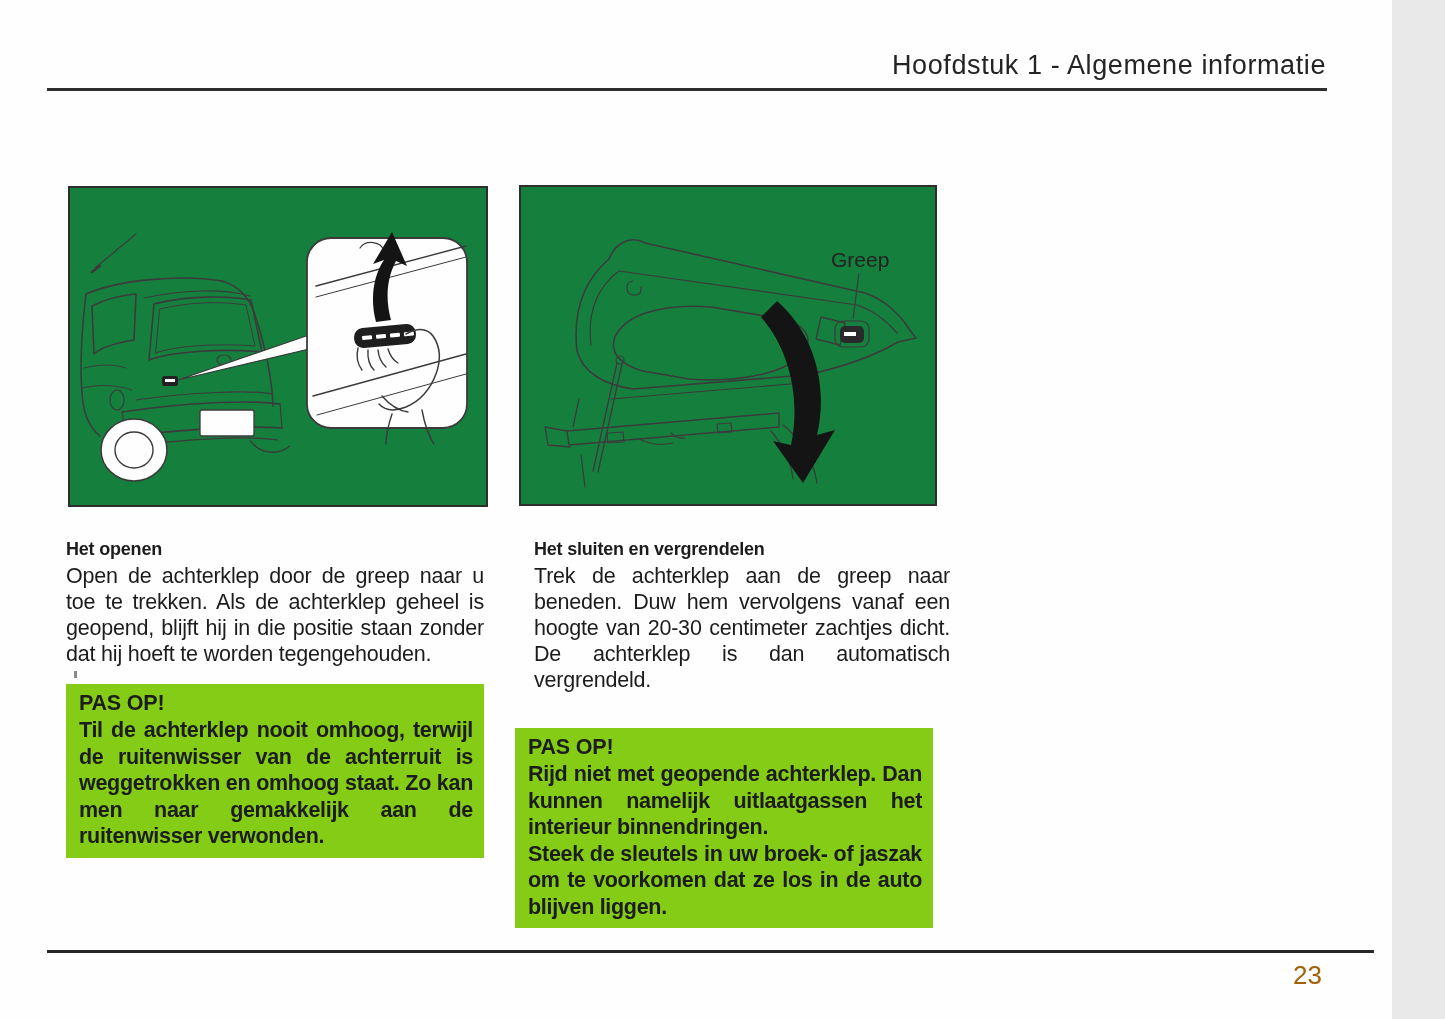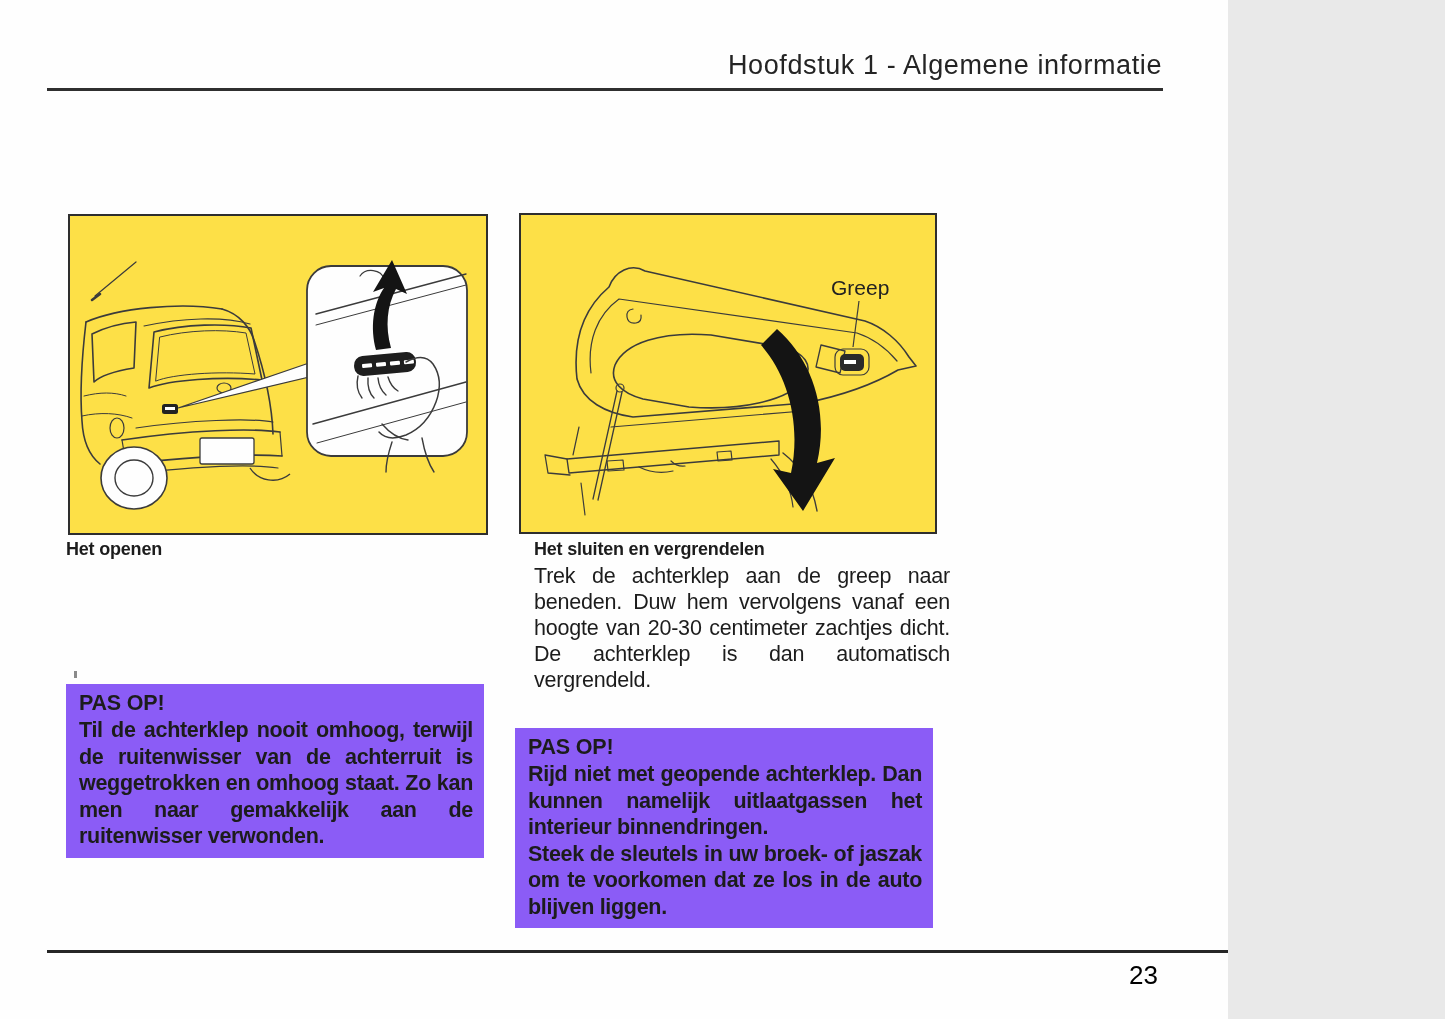--- a/index.html
+++ b/index.html
@@ -1,18 +1,18 @@
 <!DOCTYPE html>
 <html><head>
 <meta charset="utf-8">
 <style>
   html, body { margin: 0; padding: 0; background: #e9e9e9; }
   .page {
     position: relative;
-    width: 1228px;
+    width: 1392px;
     height: 1019px;
     background: #fefefe;
     font-family: "Liberation Sans", "DejaVu Sans", sans-serif;
     color: #1c1c1c;
     overflow: hidden;
   }
   .chapter-title {
     position: absolute;
     top: 50px;
     right: 66px;
@@ -23,22 +23,21 @@
   }
   .header-rule {
     position: absolute;
     top: 88px; left: 47px; right: 65px;
     height: 2.5px;
     background: #2f2f2f;
   }
   .figure-box {
     position: absolute;
     border: 2px solid #2e2e2e;
-    background: #fde047;
-    margin-top: 28px;
+    background: #15803d;
   }
   .figure-box svg { position: absolute; inset: 0; }
   #fig-open  { left: 68px;  top: 186px; width: 416px; height: 317px; }
   #fig-close { left: 519px; top: 185px; width: 414px; height: 317px; }
 
   .text-col { position: absolute; width: 418px; }
   #col-open  { left: 66px;  top: 536px; }
   #col-close { left: 534px; top: 536px; width: 416px; }
 
   h3.sec-heading {
@@ -50,21 +49,21 @@
   }
   .body-text {
     margin: 0;
     font-size: 21.5px;
     line-height: 26px;
     text-align: justify;
     letter-spacing: -0.2px;
   }
   .warning-box {
     position: absolute;
-    background: #8b5cf6;
+    background: #84cc16;
     box-sizing: border-box;
     padding: 6px 11px 8px 13px;
   }
   #warn-open  { left: 66px;  top: 684px; width: 418px; min-height: 161px; }
   #warn-close { left: 515px; top: 728px; width: 418px; min-height: 189px; }
   .warning-title {
     margin: 0;
     font-size: 21.5px;
     font-weight: 700;
     line-height: 27px;
@@ -87,21 +86,21 @@
   .footer-rule {
     position: absolute;
     top: 950px; left: 47px;
     width: 1327px; height: 3px;
     background: #262626;
   }
   .page-number {
     position: absolute;
     top: 960px; right: 70px;
     font-size: 26px;
-    color: #000000;
+    color: #a16207;
   }
   svg text.fig-label {
     font-family: "Liberation Sans", "DejaVu Sans", sans-serif;
     font-size: 21px;
     fill: #222;
   }
 </style>
 </head>
 <body>
 
@@ -219,20 +218,21 @@
 
       <text x="310" y="80" class="fig-label">Greep</text>
       <path d="M338 86 L 332 132" stroke="#3b3b3b" stroke-width="1.2" fill="none"></path>
 
       <path d="M256 114 C 292 146 308 196 296 248 L 314 243 L 282 296 L 252 254 L 270 258 C 280 210 268 162 240 130 Z" fill="#141414"></path>
     </svg>
   </div>
 
   <div class="text-col" id="col-open">
     <h3 class="sec-heading">Het openen</h3>
+    <p class="body-text">Open de achterklep door de greep naar u toe te trekken. Als de achterklep geheel is geopend, blijft hij in die positie staan zonder dat hij hoeft te worden tegengehouden.</p>
   </div>
   <div class="scan-dot"></div>
   <div class="warning-box" id="warn-open">
     <p class="warning-title">PAS OP!</p>
     <p class="warning-text">Til de achterklep nooit omhoog, terwijl de ruitenwisser van de achterruit is weggetrokken en omhoog staat. Zo kan men naar gemakkelijk aan de ruitenwisser verwonden.</p>
   </div>
 
   <div class="text-col" id="col-close">
     <h3 class="sec-heading">Het sluiten en vergrendelen</h3>
     <p class="body-text">Trek de achterklep aan de greep naar beneden. Duw hem vervolgens vanaf een hoogte van 20-30 centimeter zachtjes dicht. De achterklep is dan automatisch vergrendeld.</p>

